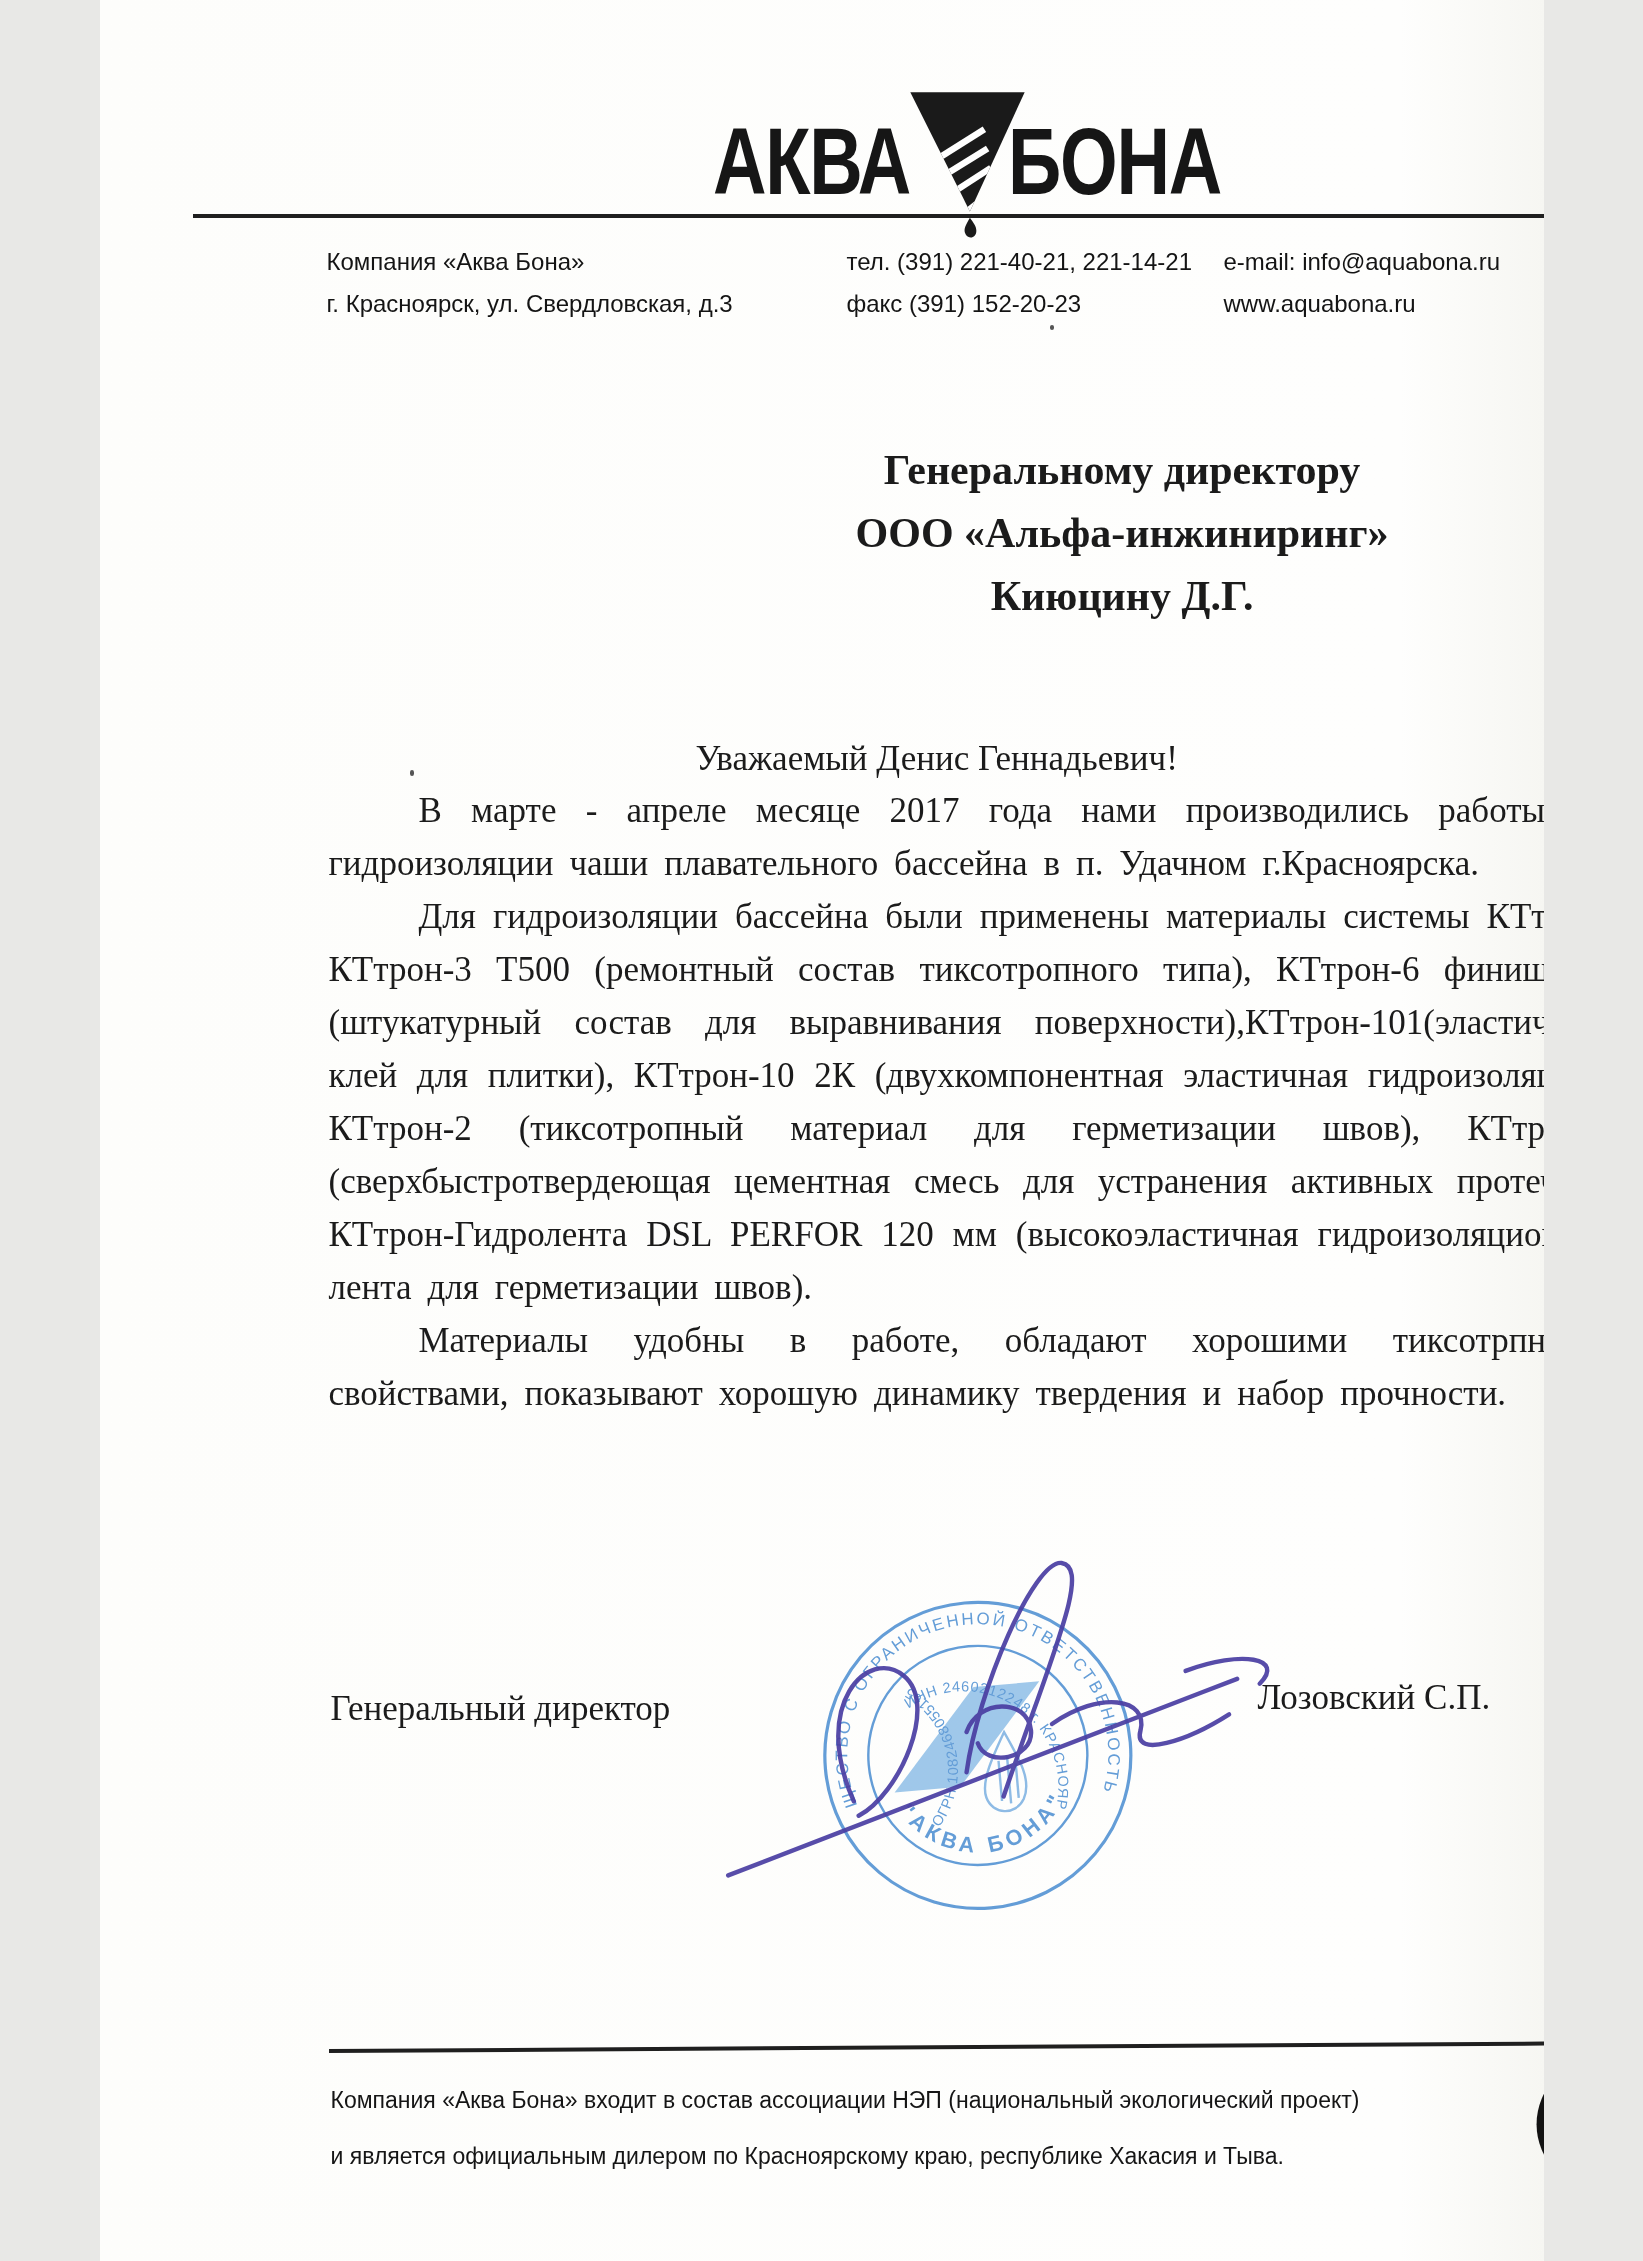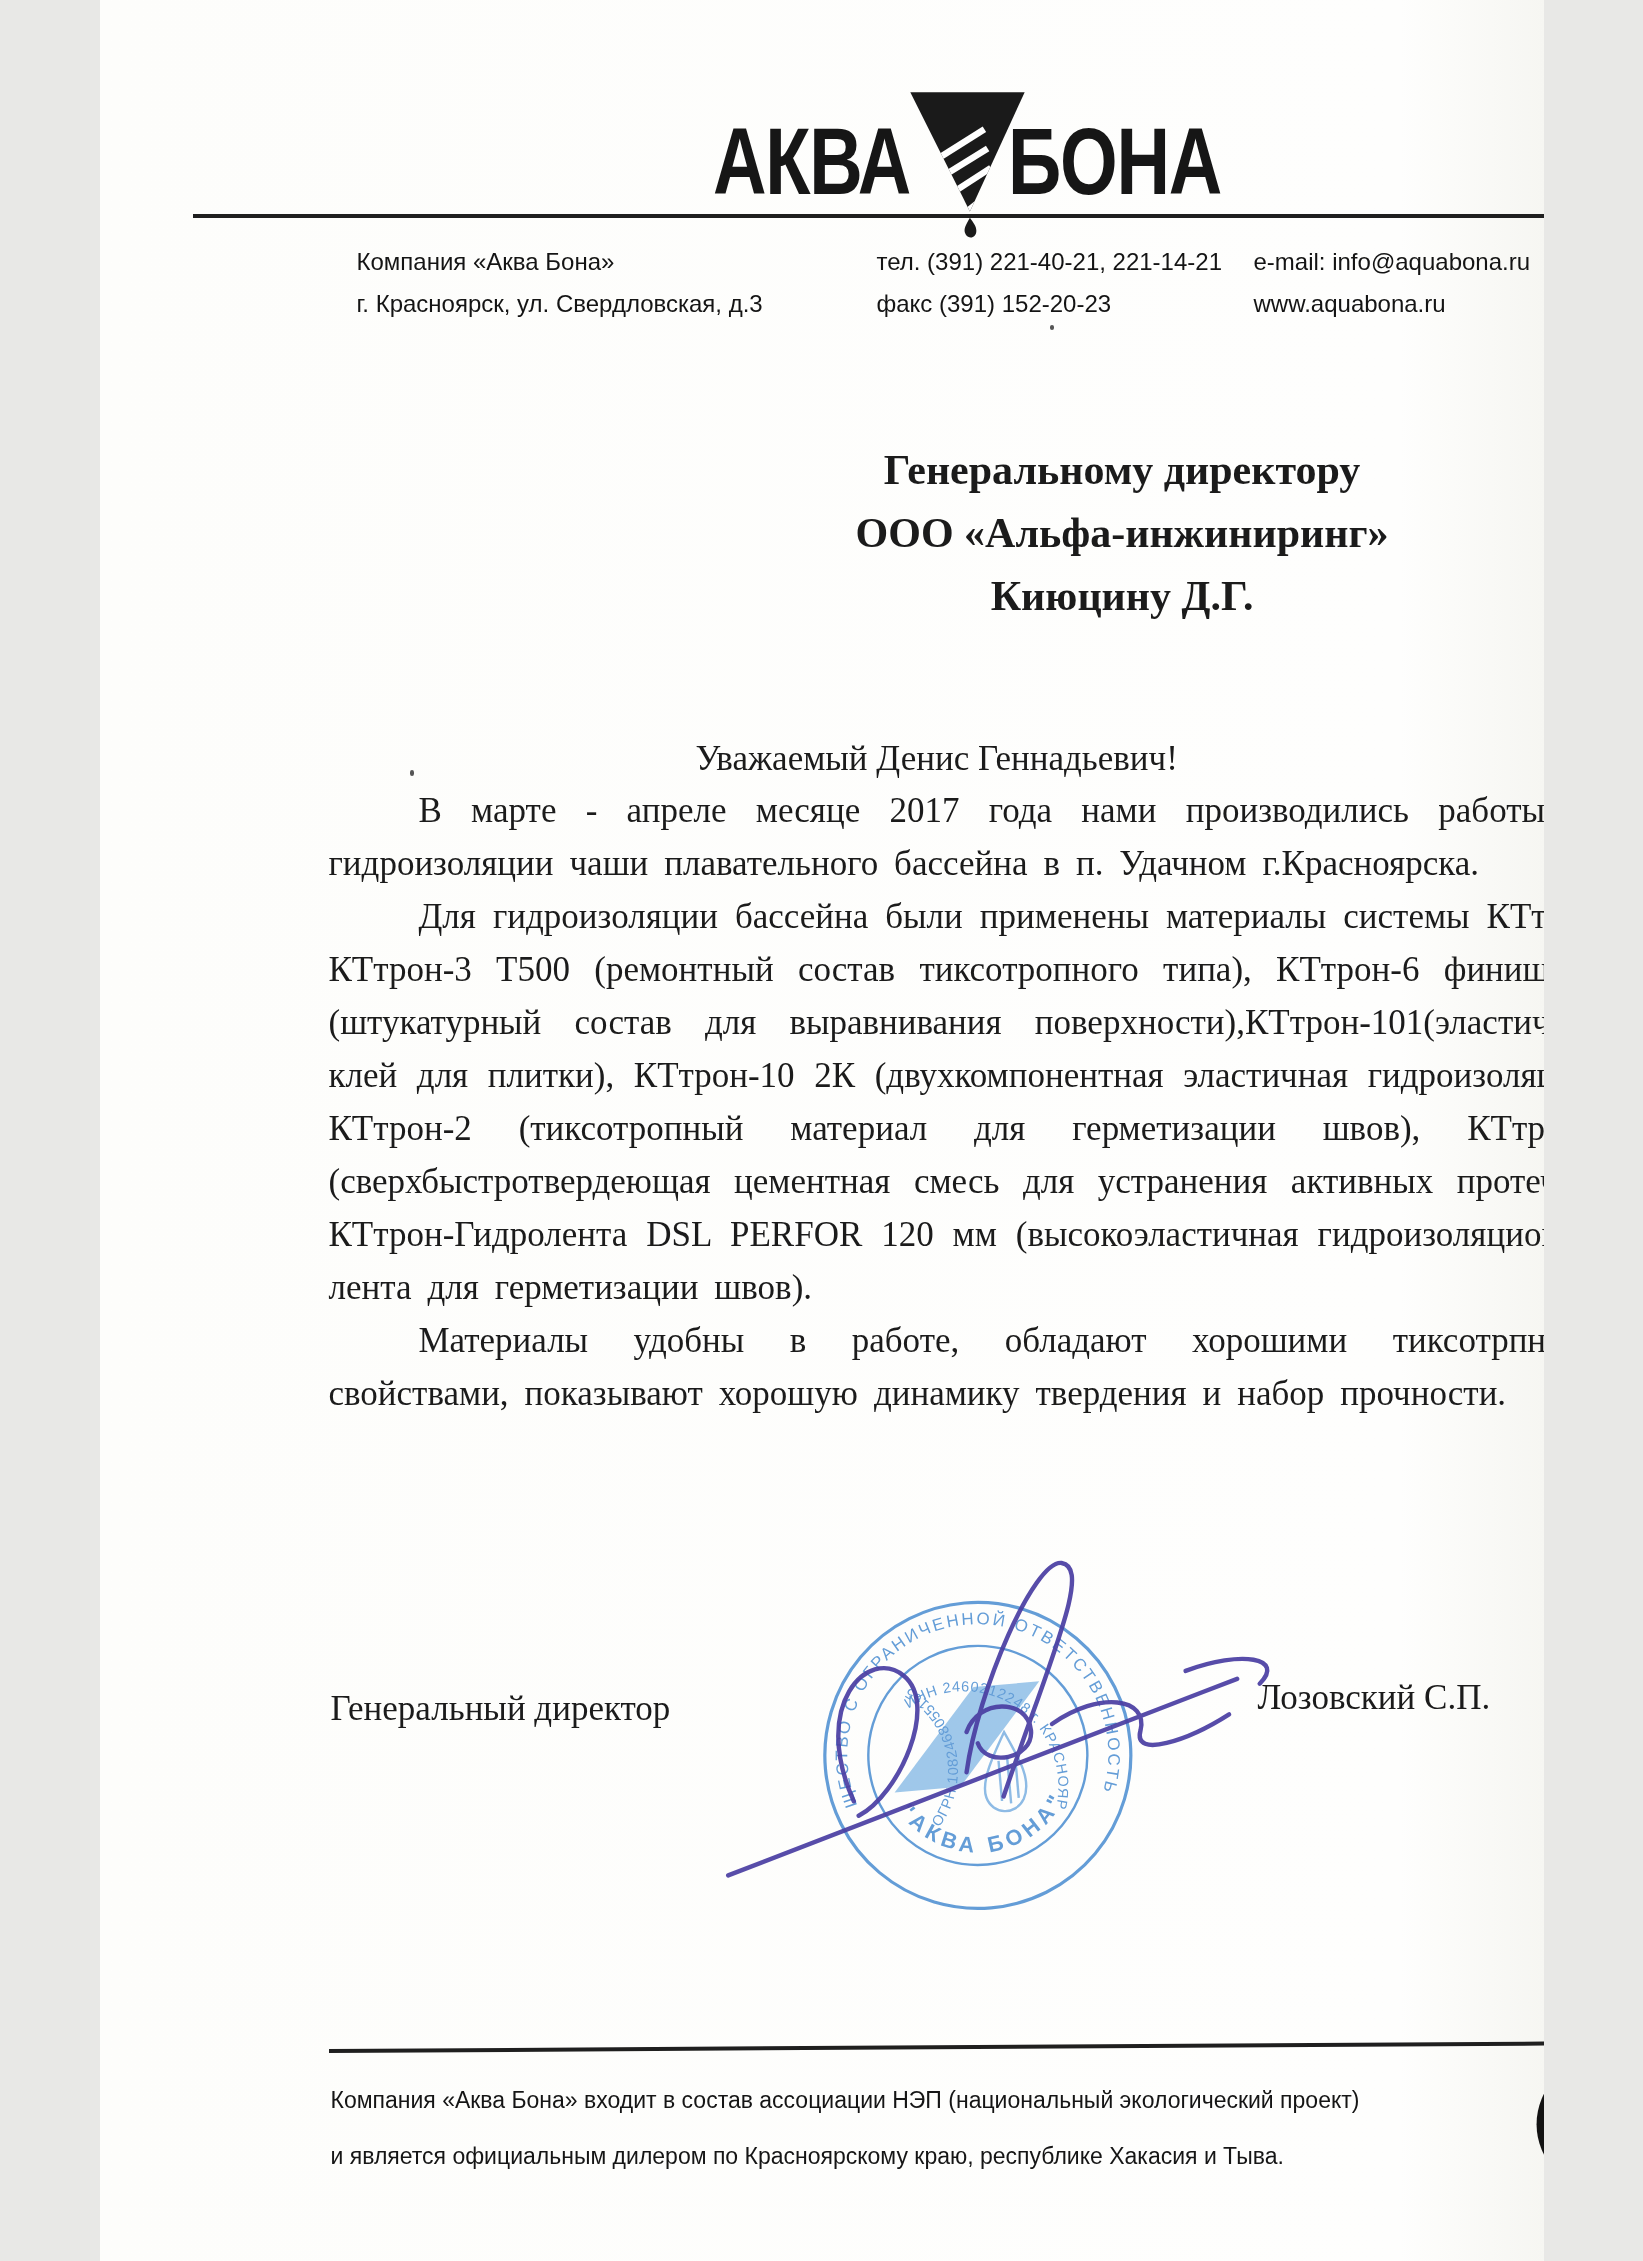--- a/index.html
+++ b/index.html
@@ -27,21 +27,20 @@
   }
   
   .rule{background:#1f1f1f;}
   
   .contact{
     font-family:"Liberation Sans", sans-serif;
     font-size:24px;
     line-height:42px;
     color:#141414;
     white-space:nowrap;
-    margin-left:30px;
   }
   
   .addressee{
     text-align:center;
     font-weight:bold;
     font-size:42px;
     line-height:63px;
     white-space:nowrap;
   }
   

